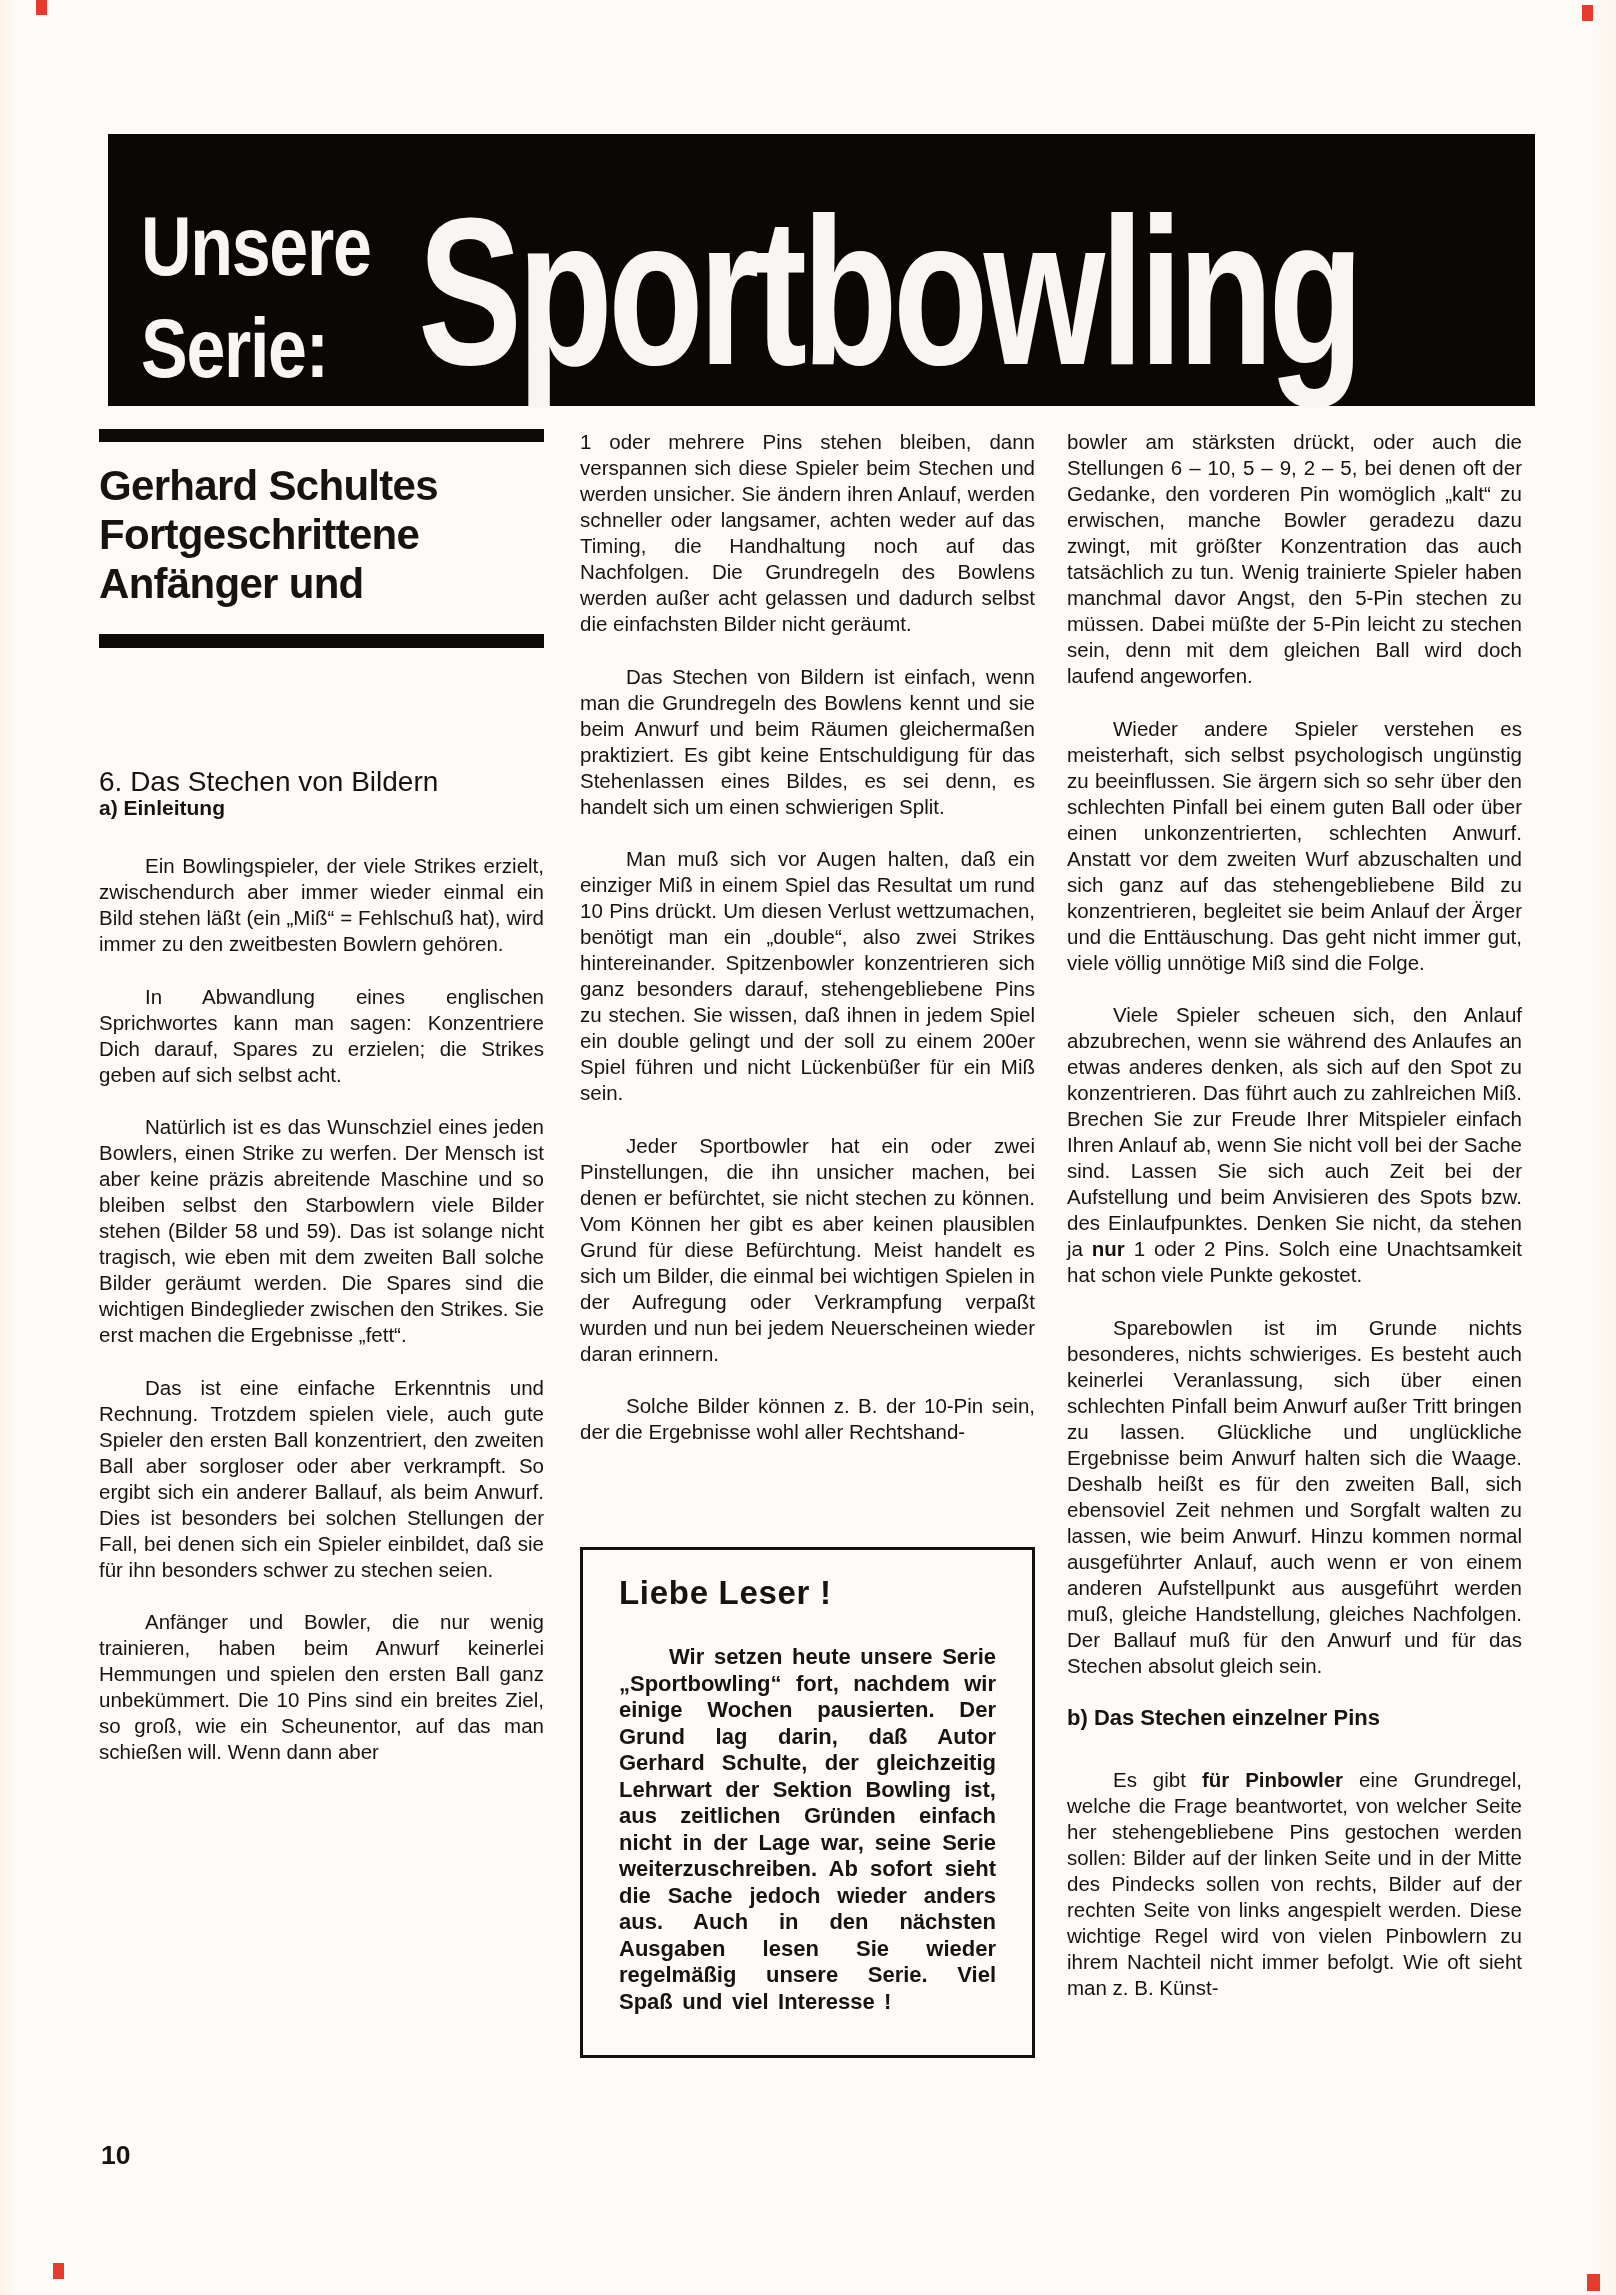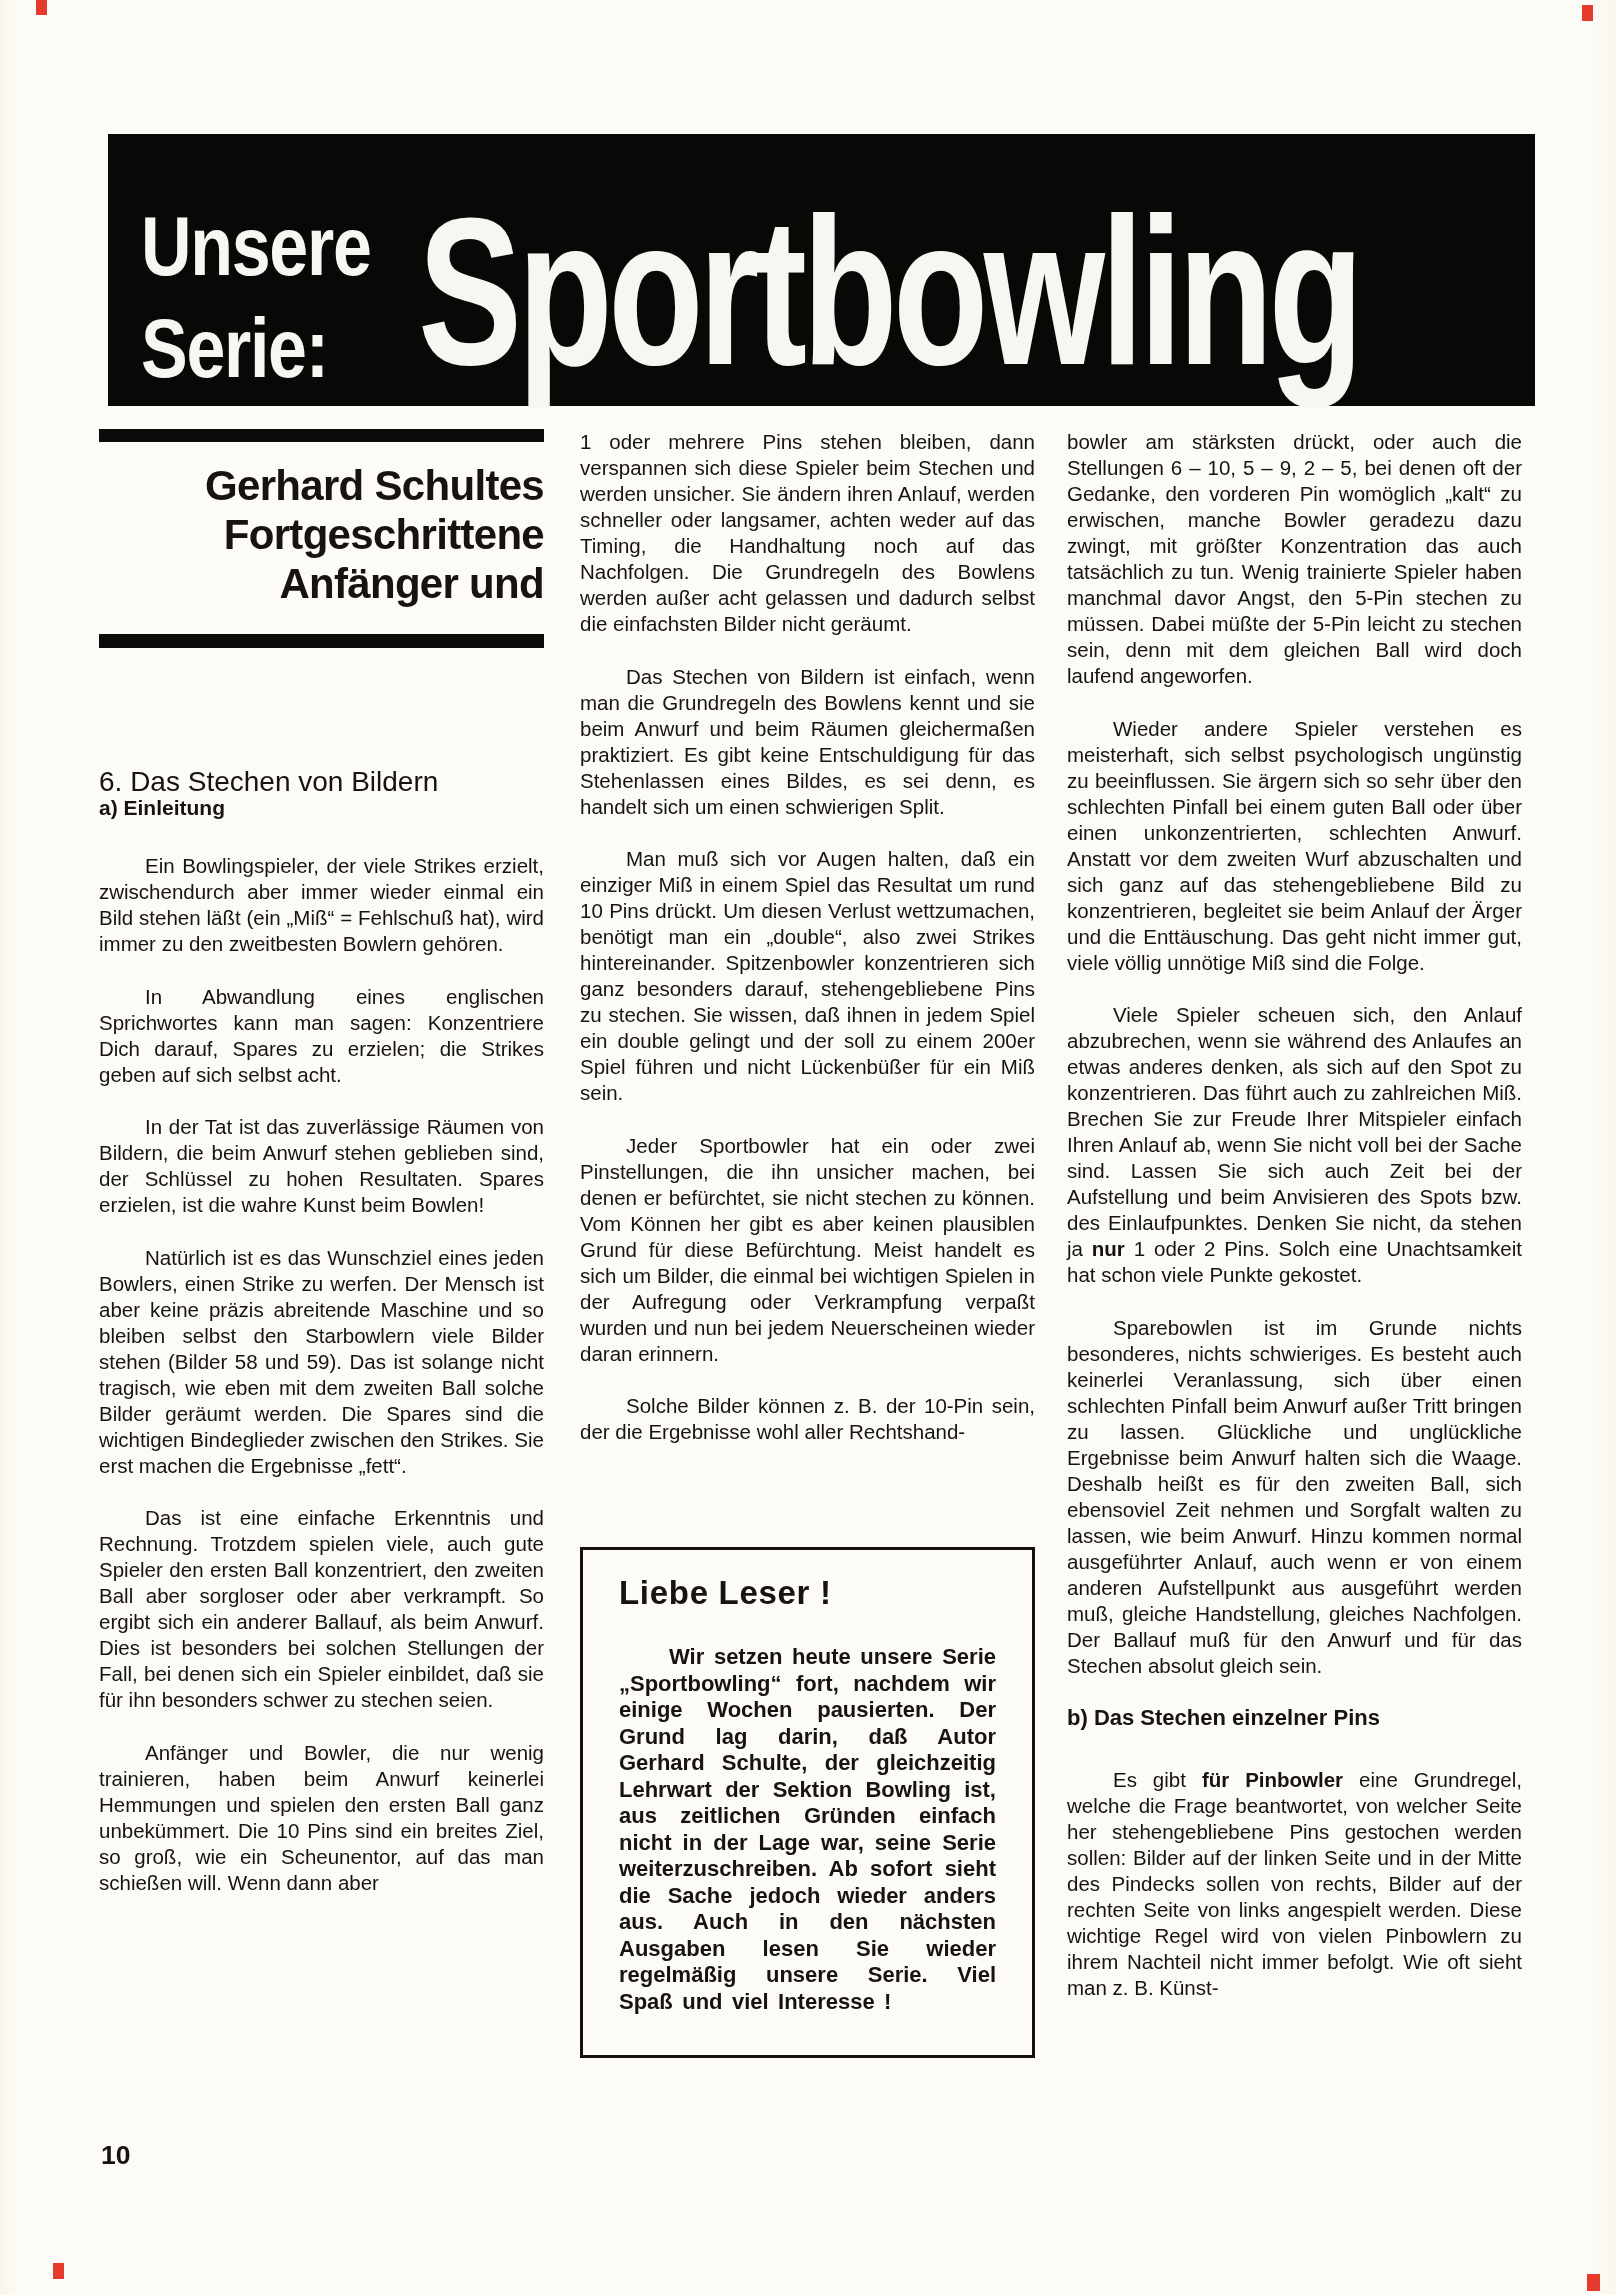--- a/index.html
+++ b/index.html
@@ -29,21 +29,21 @@
     transform:scaleY(1.34);transform-origin:top left;white-space:nowrap;
   }
 
   .col{position:absolute;top:429px;font-size:20.5px;line-height:26px;text-align:justify;hyphens:auto;}
   .col-left{left:99px;width:445px;}
   .col-mid{left:580px;width:455px;}
   .col-right{left:1067px;width:455px;}
 
   .rule-bar{height:13.2px;background:#0d0b09;}
   .rule-bar.lower{height:14px;margin-top:26.5px;}
-  .masthead{margin-top:18.5px;text-align:right;margin-left:28px;}
+  .masthead{margin-top:18.5px;text-align:left;}
   .masthead-line{font-size:42px;font-weight:bold;line-height:49px;letter-spacing:-0.7px;}
   .section-heading{margin-top:121px;font-size:28px;font-weight:normal;letter-spacing:0;text-align:left;}
   .sub-heading{font-size:21px;font-weight:bold;text-align:left;}
   .b-heading{font-size:22px;font-weight:bold;text-align:left;margin:9.3px 0 36px;}
 
   p{margin:0 0 26.5px;}
   p.ind{text-indent:46px;}
   .first-para{margin-top:32px;}
   .bold-inline{font-weight:bold;}
 
@@ -81,21 +81,20 @@
       <div class="masthead-line">Fortgeschrittene</div>
       <div class="masthead-line">Anfänger und</div>
     </div>
     <div class="rule-bar lower"></div>
 
     <div class="section-heading">6. Das Stechen von Bildern</div>
     <div class="sub-heading">a) Einleitung</div>
 
     <p class="ind first-para">Ein Bowlingspieler, der viele Strikes erzielt, zwischendurch aber immer wieder einmal ein Bild stehen läßt (ein „Miß“ = Fehlschuß hat), wird immer zu den zweitbesten Bowlern gehören.</p>
     <p class="ind">In Abwandlung eines englischen Sprichwortes kann man sagen: Konzentriere Dich darauf, Spares zu erzielen; die Strikes geben auf sich selbst acht.</p>
-    <p class="ind">In der Tat ist das zuverlässige Räumen von Bildern, die beim Anwurf stehen geblieben sind, der Schlüssel zu hohen Resultaten. Spares erzielen, ist die wahre Kunst beim Bowlen!</p>
     <p class="ind">Natürlich ist es das Wunschziel eines jeden Bowlers, einen Strike zu werfen. Der Mensch ist aber keine präzis abreitende Maschine und so bleiben selbst den Starbowlern viele Bilder stehen (Bilder 58 und 59). Das ist solange nicht tragisch, wie eben mit dem zweiten Ball solche Bilder geräumt werden. Die Spares sind die wichtigen Bindeglieder zwischen den Strikes. Sie erst machen die Ergebnisse „fett“.</p>
     <p class="ind">Das ist eine einfache Erkenntnis und Rechnung. Trotzdem spielen viele, auch gute Spieler den ersten Ball konzentriert, den zweiten Ball aber sorgloser oder aber verkrampft. So ergibt sich ein anderer Ballauf, als beim Anwurf. Dies ist besonders bei solchen Stellungen der Fall, bei denen sich ein Spieler einbildet, daß sie für ihn besonders schwer zu stechen seien.</p>
     <p class="ind">Anfänger und Bowler, die nur wenig trainieren, haben beim Anwurf keinerlei Hemmungen und spielen den ersten Ball ganz unbekümmert. Die 10 Pins sind ein breites Ziel, so groß, wie ein Scheunentor, auf das man schießen will. Wenn dann aber</p>
   </div>
 
   <div class="col col-mid">
     <p>1 oder mehrere Pins stehen bleiben, dann verspannen sich diese Spieler beim Stechen und werden unsicher. Sie ändern ihren Anlauf, werden schneller oder langsamer, achten weder auf das Timing, die Handhaltung noch auf das Nachfolgen. Die Grundregeln des Bowlens werden außer acht gelassen und dadurch selbst die einfachsten Bilder nicht geräumt.</p>
     <p class="ind">Das Stechen von Bildern ist einfach, wenn man die Grundregeln des Bowlens kennt und sie beim Anwurf und beim Räumen gleichermaßen praktiziert. Es gibt keine Entschuldigung für das Stehenlassen eines Bildes, es sei denn, es handelt sich um einen schwierigen Split.</p>
     <p class="ind">Man muß sich vor Augen halten, daß ein einziger Miß in einem Spiel das Resultat um rund 10 Pins drückt. Um diesen Verlust wettzumachen, benötigt man ein „double“, also zwei Strikes hintereinander. Spitzenbowler konzentrieren sich ganz besonders darauf, stehengebliebene Pins zu stechen. Sie wissen, daß ihnen in jedem Spiel ein double gelingt und der soll zu einem 200er Spiel führen und nicht Lückenbüßer für ein Miß sein.</p>
     <p class="ind">Jeder Sportbowler hat ein oder zwei Pinstellungen, die ihn unsicher machen, bei denen er befürchtet, sie nicht stechen zu können. Vom Können her gibt es aber keinen plausiblen Grund für diese Befürchtung. Meist handelt es sich um Bilder, die einmal bei wichtigen Spielen in der Aufregung oder Verkrampfung verpaßt wurden und nun bei jedem Neuerscheinen wieder daran erinnern.</p>

